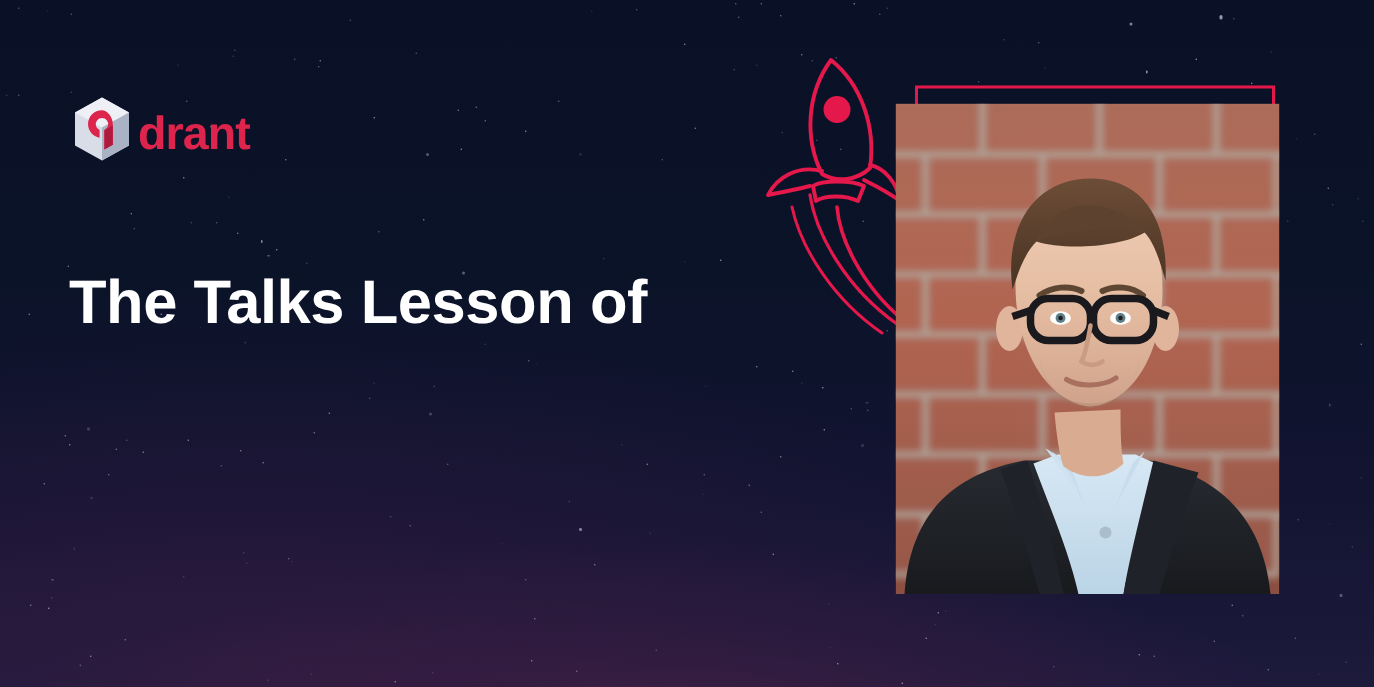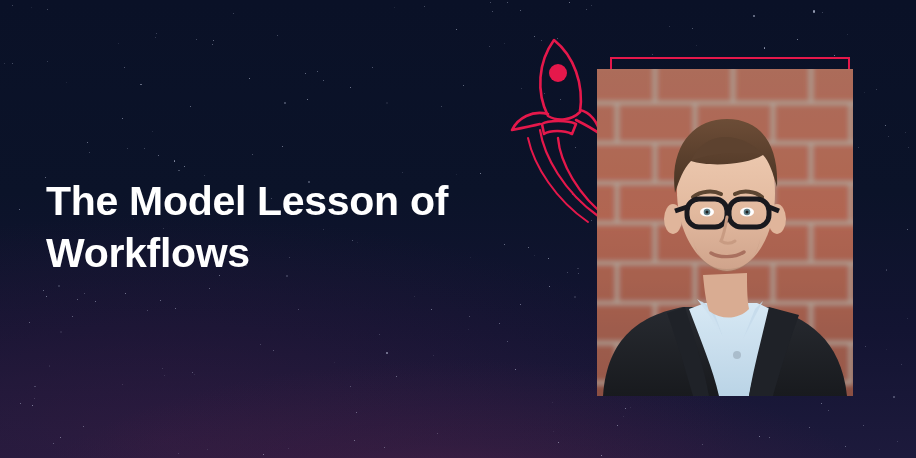--- a/index.html
+++ b/index.html
@@ -357,25 +357,37 @@
       <div class="star" style="left: 822.1px; top: 12.2px; width: 1px; height: 1px; opacity: 0.32;"></div>
       <div class="star" style="left: 252.3px; top: 154.1px; width: 1px; height: 1px; opacity: 0.41;"></div>
       <div class="star" style="left: 751.8px; top: 194.2px; width: 1.5px; height: 1.5px; opacity: 0.44;"></div>
       <div class="star" style="left: 222.6px; top: 203.2px; width: 1px; height: 1px; opacity: 0.66;"></div>
       <div class="star" style="left: 66.2px; top: 81.5px; width: 1px; height: 1px; opacity: 0.13;"></div>
       <div class="star" style="left: 283.8px; top: 101.9px; width: 2.2px; height: 2.2px; opacity: 0.37;"></div>
       <div class="star" style="left: 248.9px; top: 78.1px; width: 1px; height: 1px; opacity: 0.69;"></div>
       <div class="star" style="left: 71.7px; top: 316.3px; width: 1px; height: 1px; opacity: 0.5;"></div>
     </div>
 
+  <div class="logo">
+    <span class="logo-mark-wrap">
+      <svg class="logo-mark" viewBox="0 0 40 44" xmlns="http://www.w3.org/2000/svg">
+        <polygon points="20,1 38,11 38,33 20,43 2,33 2,11" fill="#d9dde8"></polygon>
+        <polygon points="20,1 38,11 20,21 2,11" fill="#eef0f6"></polygon>
+        <polygon points="38,11 38,33 20,43 20,21" fill="#aab2c6"></polygon>
+        <polygon points="20,22 31,28.5 31,38 20,43 11,38 11,28.5" fill="#cfd5e3" opacity="0.0"></polygon>
+        <path d="M20 9.5c-5.2 0-9.3 4.1-9.3 9.2 0 4.6 3.3 8.4 7.7 9.1v-5.1a4.2 4.2 0 1 1 3.2 0v12.9l5.6-3.1V18.7c0-5.1-4.1-9.2-7.2-9.2z" fill="#dc244c"></path>
+        <path d="M21.6 22.8v12.8l5.6-3.1V19.6z" fill="#b01a3c"></path>
+      </svg>
+    </span>
+    <span class="logo-word">drant</span>
+  </div>
 
 
   <div class="title">
-    <span class="title-line">The Model Lesson of</span>
-    <span class="title-line">Workflows</span>
+    <span class="title-line">The Talks Lesson of</span>
   </div>
 
   <div class="rocket">
     <svg viewBox="0 0 130 210" xmlns="http://www.w3.org/2000/svg" fill="none" stroke="#e5184b" stroke-width="2.6" stroke-linecap="round" stroke-linejoin="round">
       <path d="M56 96 C44 72 46 42 62 20 C82 36 92 64 88 92 C80 100 66 102 56 96 Z"></path>
       <path d="M56 94 C40 90 26 98 20 110 C30 108 40 106 48 104"></path>
       <path d="M88 90 C98 92 106 102 108 114 C100 108 92 104 84 100"></path>
       <path d="M50 104 C56 100 76 100 84 104 L80 114 C72 110 58 110 52 114 Z"></path>
       <circle cx="66" cy="53" r="9" fill="#e5184b" stroke="none"></circle>
       <path d="M66 118 C68 142 86 176 116 198" stroke-width="2.4"></path>

